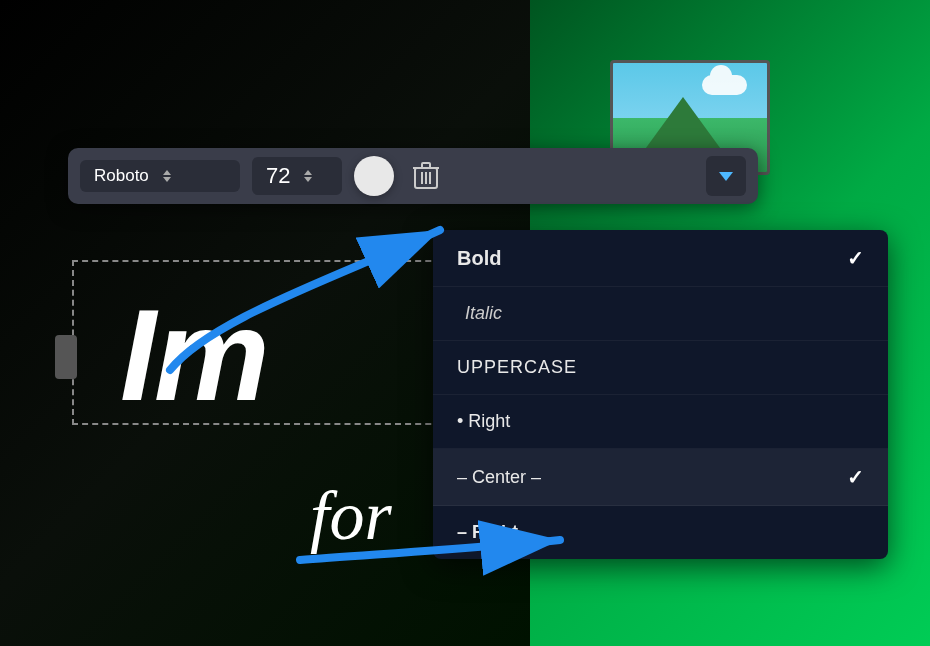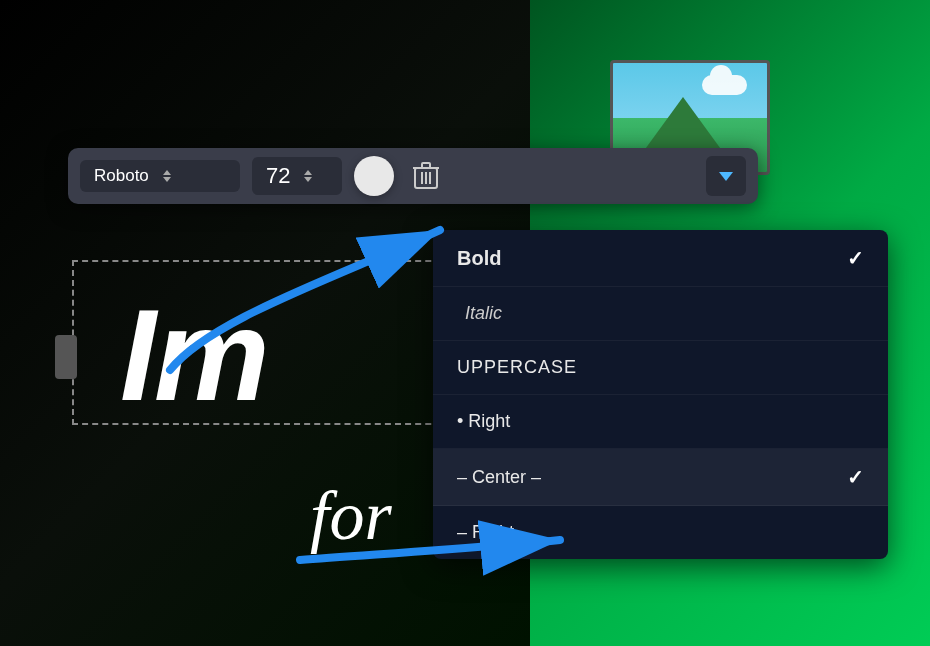--- a/index.html
+++ b/index.html
@@ -251,20 +251,21 @@
       align-items: center;
       justify-content: space-between;
       padding: 16px 24px;
       cursor: pointer;
       border-bottom: 1px solid rgba(255,255,255,0.05);
       transition: background 0.15s;
     }
 
     .menu-item:last-child {
       border-bottom: none;
+      font-weight: bold;
     }
 
     .menu-item-label {
       color: #e8e8e8;
       font-size: 18px;
     }
 
     .menu-item-label.bold {
       font-weight: 900;
       font-size: 20px;

